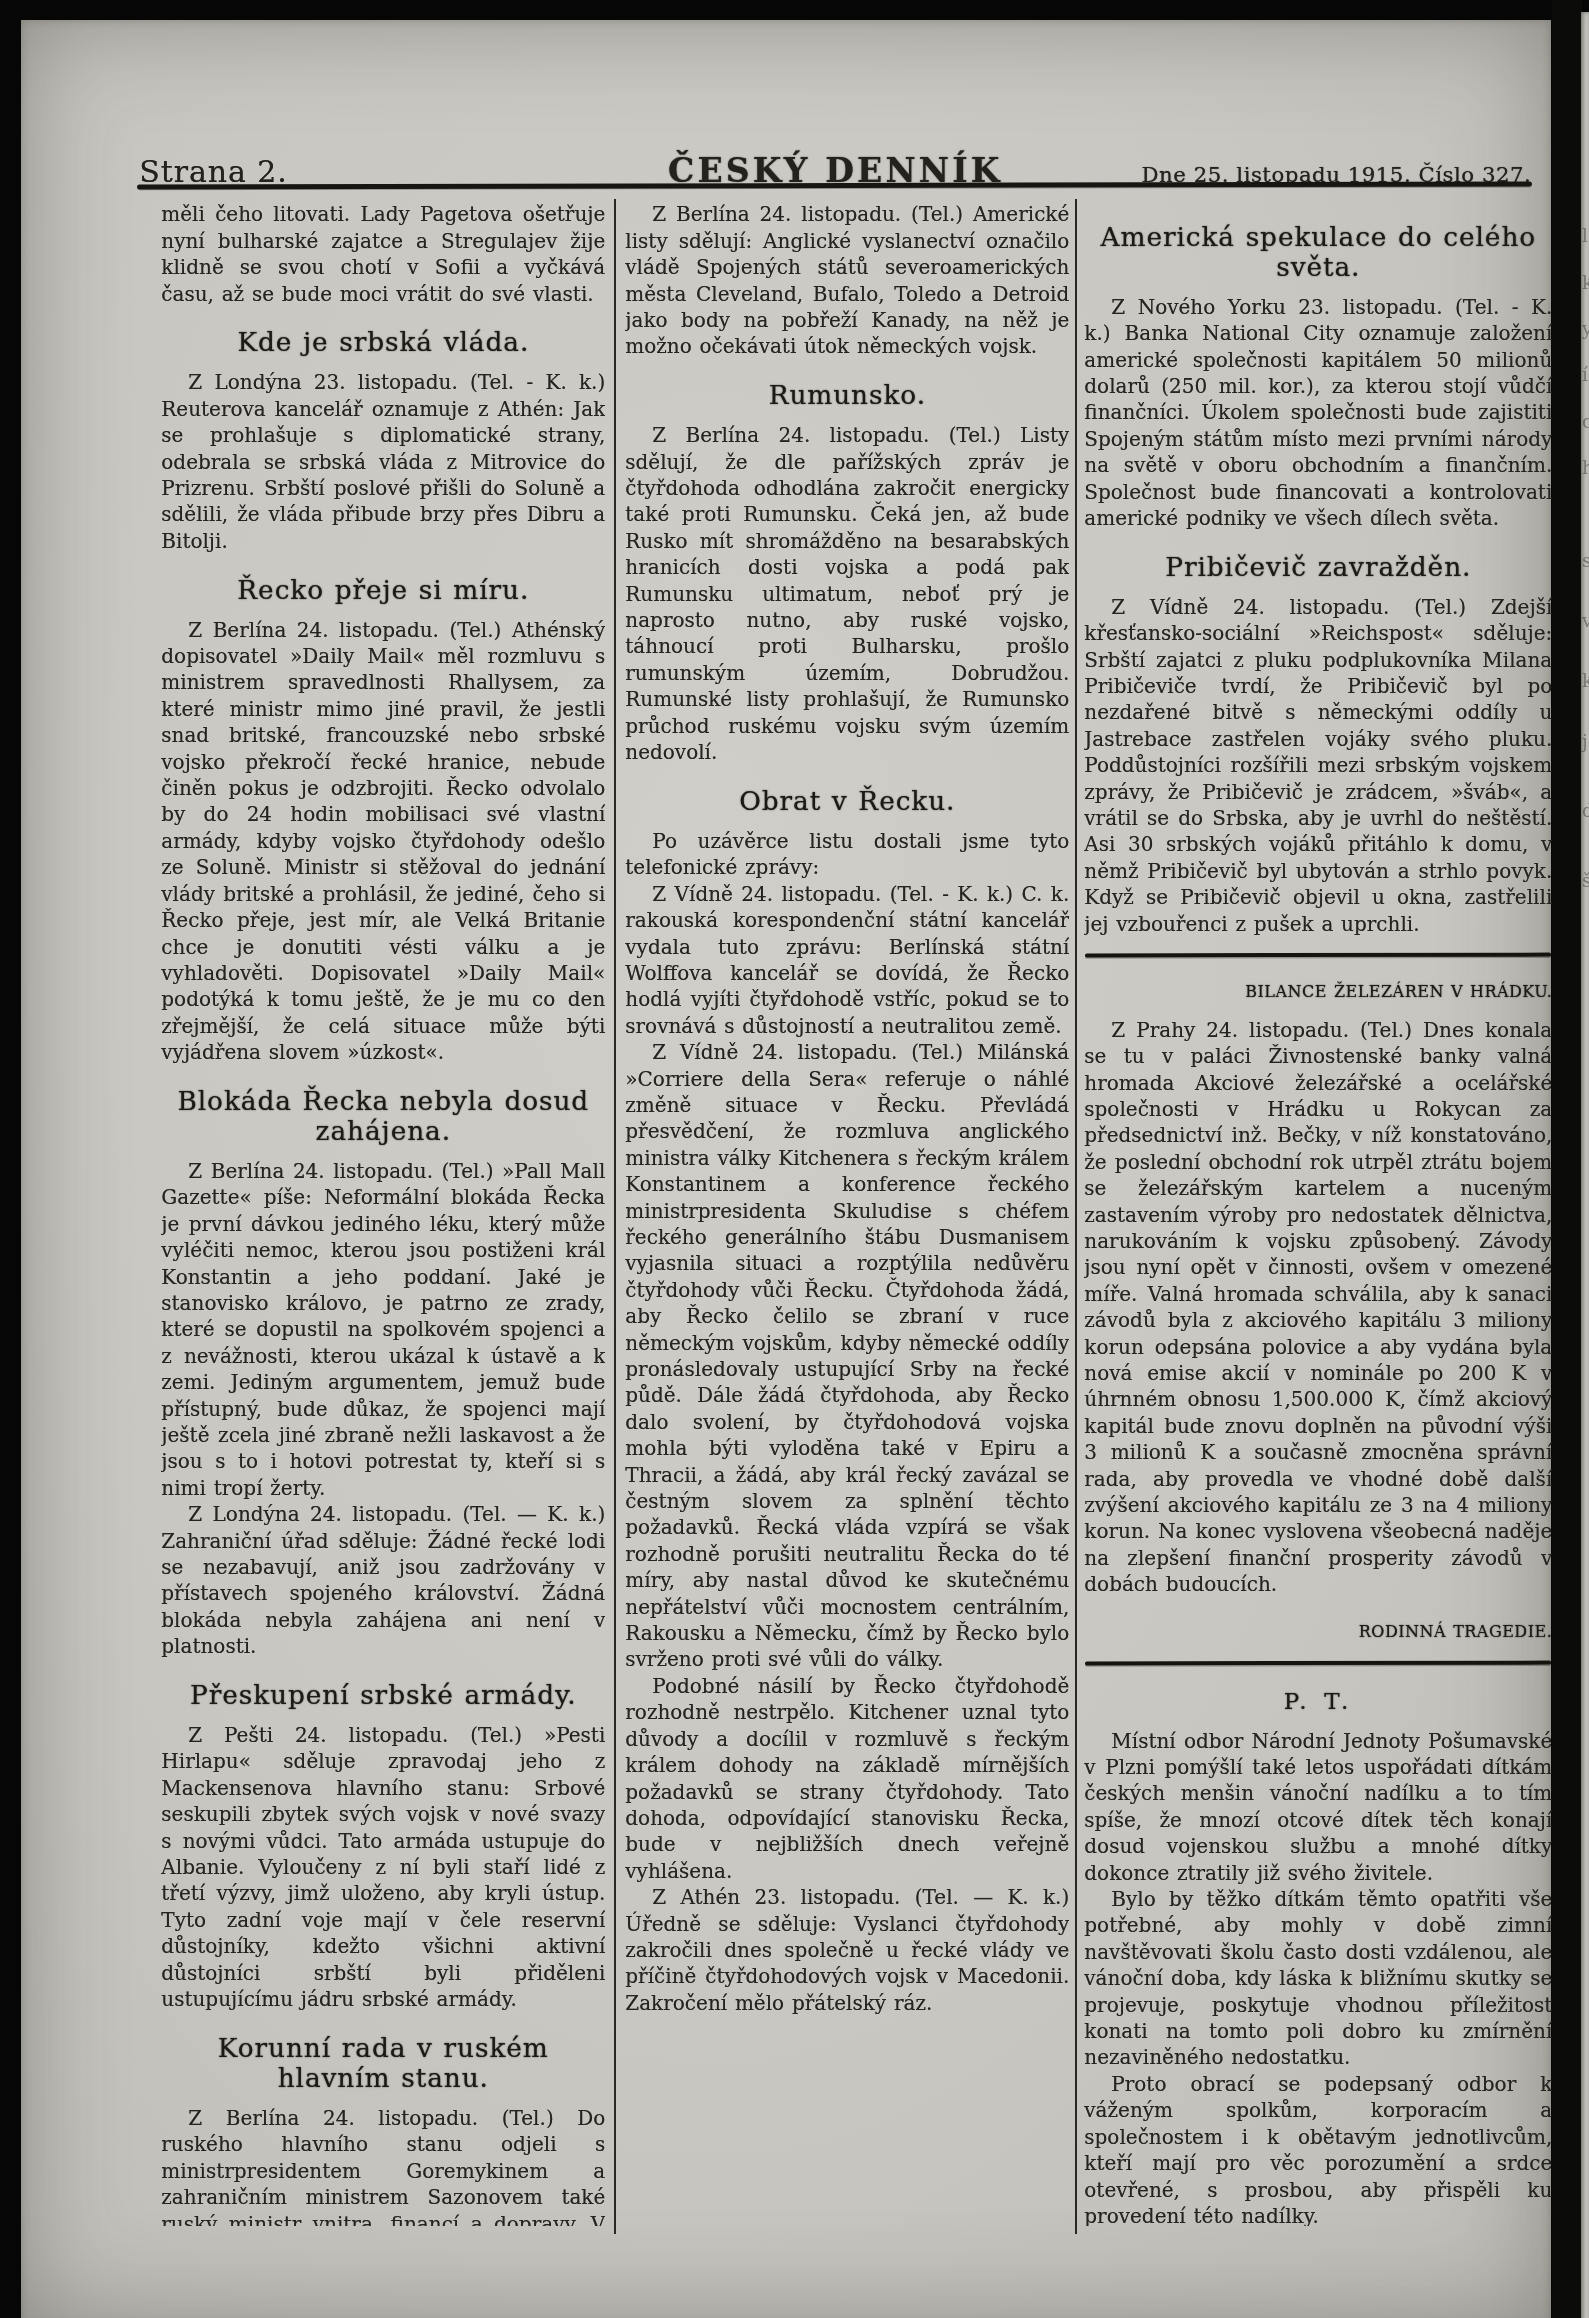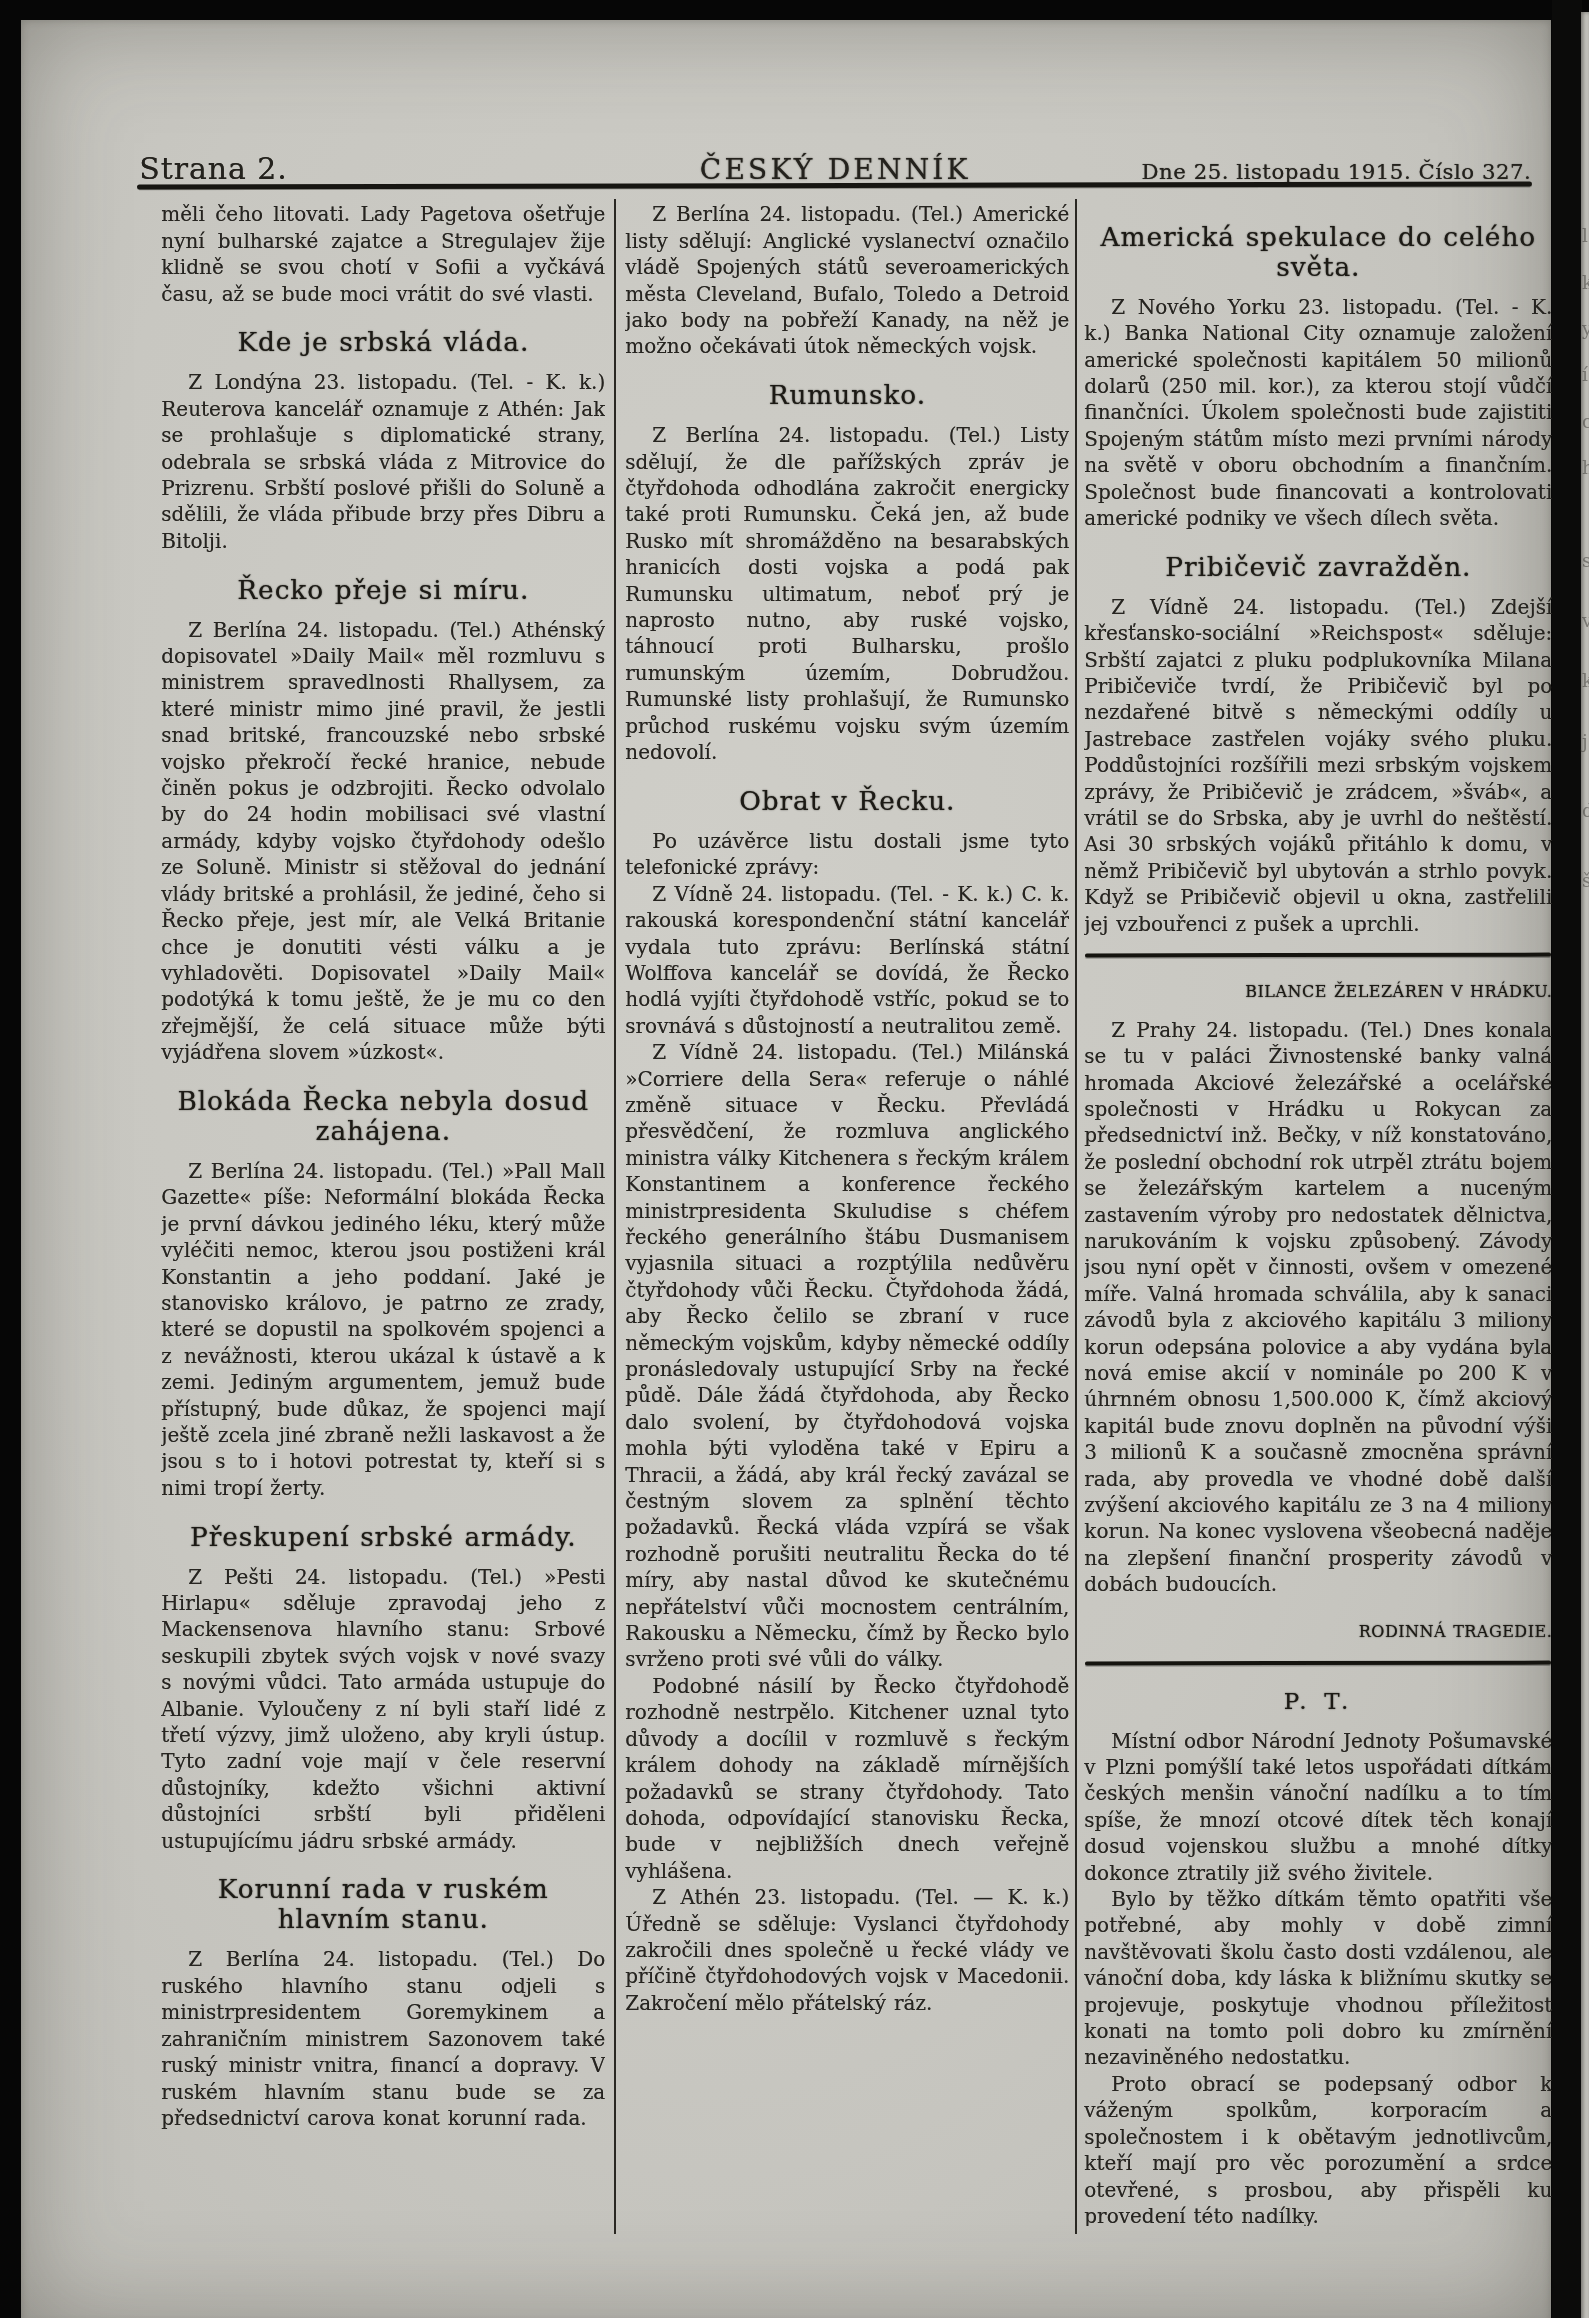--- a/index.html
+++ b/index.html
@@ -10,21 +10,21 @@
          box-shadow:inset 0 0 102px rgba(55,52,45,.38), inset 0 0 8.3px rgba(40,38,32,.25);}
   .gutter-band{position:absolute;left:1552px;top:0;width:30px;height:2361px;background:#0b0b0a;}
   .neighbor{position:absolute;left:1581px;top:12px;width:8.3px;height:2323px;background:#c6c5bf;
             box-shadow:inset 1.9px 0 4.6px rgba(30,28,24,.5);}
   .fragment{position:absolute;left:0.9px;color:rgba(45,43,38,.45);font-size:18.5px;}
 
   
   .masthead-row{position:absolute;left:118px;top:131px;width:1392px;display:grid;
                 grid-template-columns:1fr auto 1fr;align-items:baseline;color:#24221d;}
   .page-label{justify-self:start;font-size:30px;letter-spacing:0.9px;text-shadow:0 0 0.5px rgba(30,28,22,.8);}
-  .masthead{justify-self:center;font-size:28px;font-weight:normal;letter-spacing:3.2px;
+  .masthead{justify-self:center;font-size:33px;font-weight:bold;letter-spacing:3.2px;
             filter:blur(0.4px);text-shadow:0 0 1.4px rgba(28,26,20,.85);}
   .date-issue{justify-self:end;font-size:21.3px;letter-spacing:0.5px;filter:blur(0.2px);
               text-shadow:0 0 0.9px rgba(28,26,20,.8);}
   .header-rule{position:absolute;left:116px;top:163px;width:1395px;height:5.1px;background:#171612;
                border-radius:2.8px;transform:rotate(-.12deg);box-shadow:0 0.9px 0 rgba(23,22,18,.35);}
 
   
   .columns{position:absolute;left:8px;top:181px;width:1530px;height:2026px;}
   .col{position:absolute;top:0;height:2025px;overflow:hidden;color:#262420;
        font-size:20px;line-height:26.4px;text-align:justify;word-spacing:1.4px;}
@@ -58,20 +58,21 @@
 
     <div class="columns">
       <div class="col col-1">
           <p class="para">měli čeho litovati. Lady Pagetova ošetřuje nyní bulharské zajatce a Stregulajev žije klidně se svou chotí v Sofii a vyčkává času, až se bude moci vrátit do své vlasti.</p>
           <h2 class="headline">Kde je srbská vláda.</h2>
           <p class="para indent">Z Londýna 23. listopadu. (Tel. - K. k.) Reuterova kancelář oznamuje z Athén: Jak se prohlašuje s diplomatické strany, odebrala se srbská vláda z Mitrovice do Prizrenu. Srbští poslové přišli do Soluně a sdělili, že vláda přibude brzy přes Dibru a Bitolji.</p>
           <h2 class="headline">Řecko přeje si míru.</h2>
           <p class="para indent">Z Berlína 24. listopadu. (Tel.) Athénský dopisovatel »Daily Mail« měl rozmluvu s ministrem spravedlnosti Rhallysem, za které ministr mimo jiné pravil, že jestli snad britské, francouzské nebo srbské vojsko překročí řecké hranice, nebude činěn pokus je odzbrojiti. Řecko odvolalo by do 24 hodin mobilisaci své vlastní armády, kdyby vojsko čtyřdohody odešlo ze Soluně. Ministr si stěžoval do jednání vlády britské a prohlásil, že jediné, čeho si Řecko přeje, jest mír, ale Velká Britanie chce je donutiti vésti válku a je vyhladověti. Dopisovatel »Daily Mail« podotýká k tomu ještě, že je mu co den zřejmější, že celá situace může býti vyjádřena slovem »úzkost«.</p>
           <h2 class="headline">Blokáda Řecka nebyla dosud zahájena.</h2>
           <p class="para indent">Z Berlína 24. listopadu. (Tel.) »Pall Mall Gazette« píše: Neformální blokáda Řecka je první dávkou jediného léku, který může vyléčiti nemoc, kterou jsou postiženi král Konstantin a jeho poddaní. Jaké je stanovisko královo, je patrno ze zrady, které se dopustil na spolkovém spojenci a z nevážnosti, kterou ukázal k ústavě a k zemi. Jediným argumentem, jemuž bude přístupný, bude důkaz, že spojenci mají ještě zcela jiné zbraně nežli laskavost a že jsou s to i hotovi potrestat ty, kteří si s nimi tropí žerty.</p>
+          <p class="para indent">Z Londýna 24. listopadu. (Tel. — K. k.) Zahraniční úřad sděluje: Žádné řecké lodi se nezabavují, aniž jsou zadržovány v přístavech spojeného království. Žádná blokáda nebyla zahájena ani není v platnosti.</p>
           <h2 class="headline">Přeskupení srbské armády.</h2>
           <p class="para indent">Z Pešti 24. listopadu. (Tel.) »Pesti Hirlapu« sděluje zpravodaj jeho z Mackensenova hlavního stanu: Srbové seskupili zbytek svých vojsk v nové svazy s novými vůdci. Tato armáda ustupuje do Albanie. Vyloučeny z ní byli staří lidé z třetí výzvy, jimž uloženo, aby kryli ústup. Tyto zadní voje mají v čele reservní důstojníky, kdežto všichni aktivní důstojníci srbští byli přiděleni ustupujícímu jádru srbské armády.</p>
           <h2 class="headline">Korunní rada v ruském hlavním stanu.</h2>
           <p class="para indent">Z Berlína 24. listopadu. (Tel.) Do ruského hlavního stanu odjeli s ministrpresidentem Goremykinem a zahraničním ministrem Sazonovem také ruský ministr vnitra, financí a dopravy. V ruském hlavním stanu bude se za předsednictví carova konat korunní rada.</p>
         </div>
       <div class="col-rule rule-a"></div>
       <div class="col col-2">
           <p class="para indent">Z Berlína 24. listopadu. (Tel.) Americké listy sdělují: Anglické vyslanectví označilo vládě Spojených států severoamerických města Cleveland, Bufalo, Toledo a Detroid jako body na pobřeží Kanady, na něž je možno očekávati útok německých vojsk.</p>
           <h2 class="headline">Rumunsko.</h2>
           <p class="para indent">Z Berlína 24. listopadu. (Tel.) Listy sdělují, že dle pařížských zpráv je čtyřdohoda odhodlána zakročit energicky také proti Rumunsku. Čeká jen, až bude Rusko mít shromážděno na besarabských hranicích dosti vojska a podá pak Rumunsku ultimatum, neboť prý je naprosto nutno, aby ruské vojsko, táhnoucí proti Bulharsku, prošlo rumunským územím, Dobrudžou. Rumunské listy prohlašují, že Rumunsko průchod ruskému vojsku svým územím nedovolí.</p>

